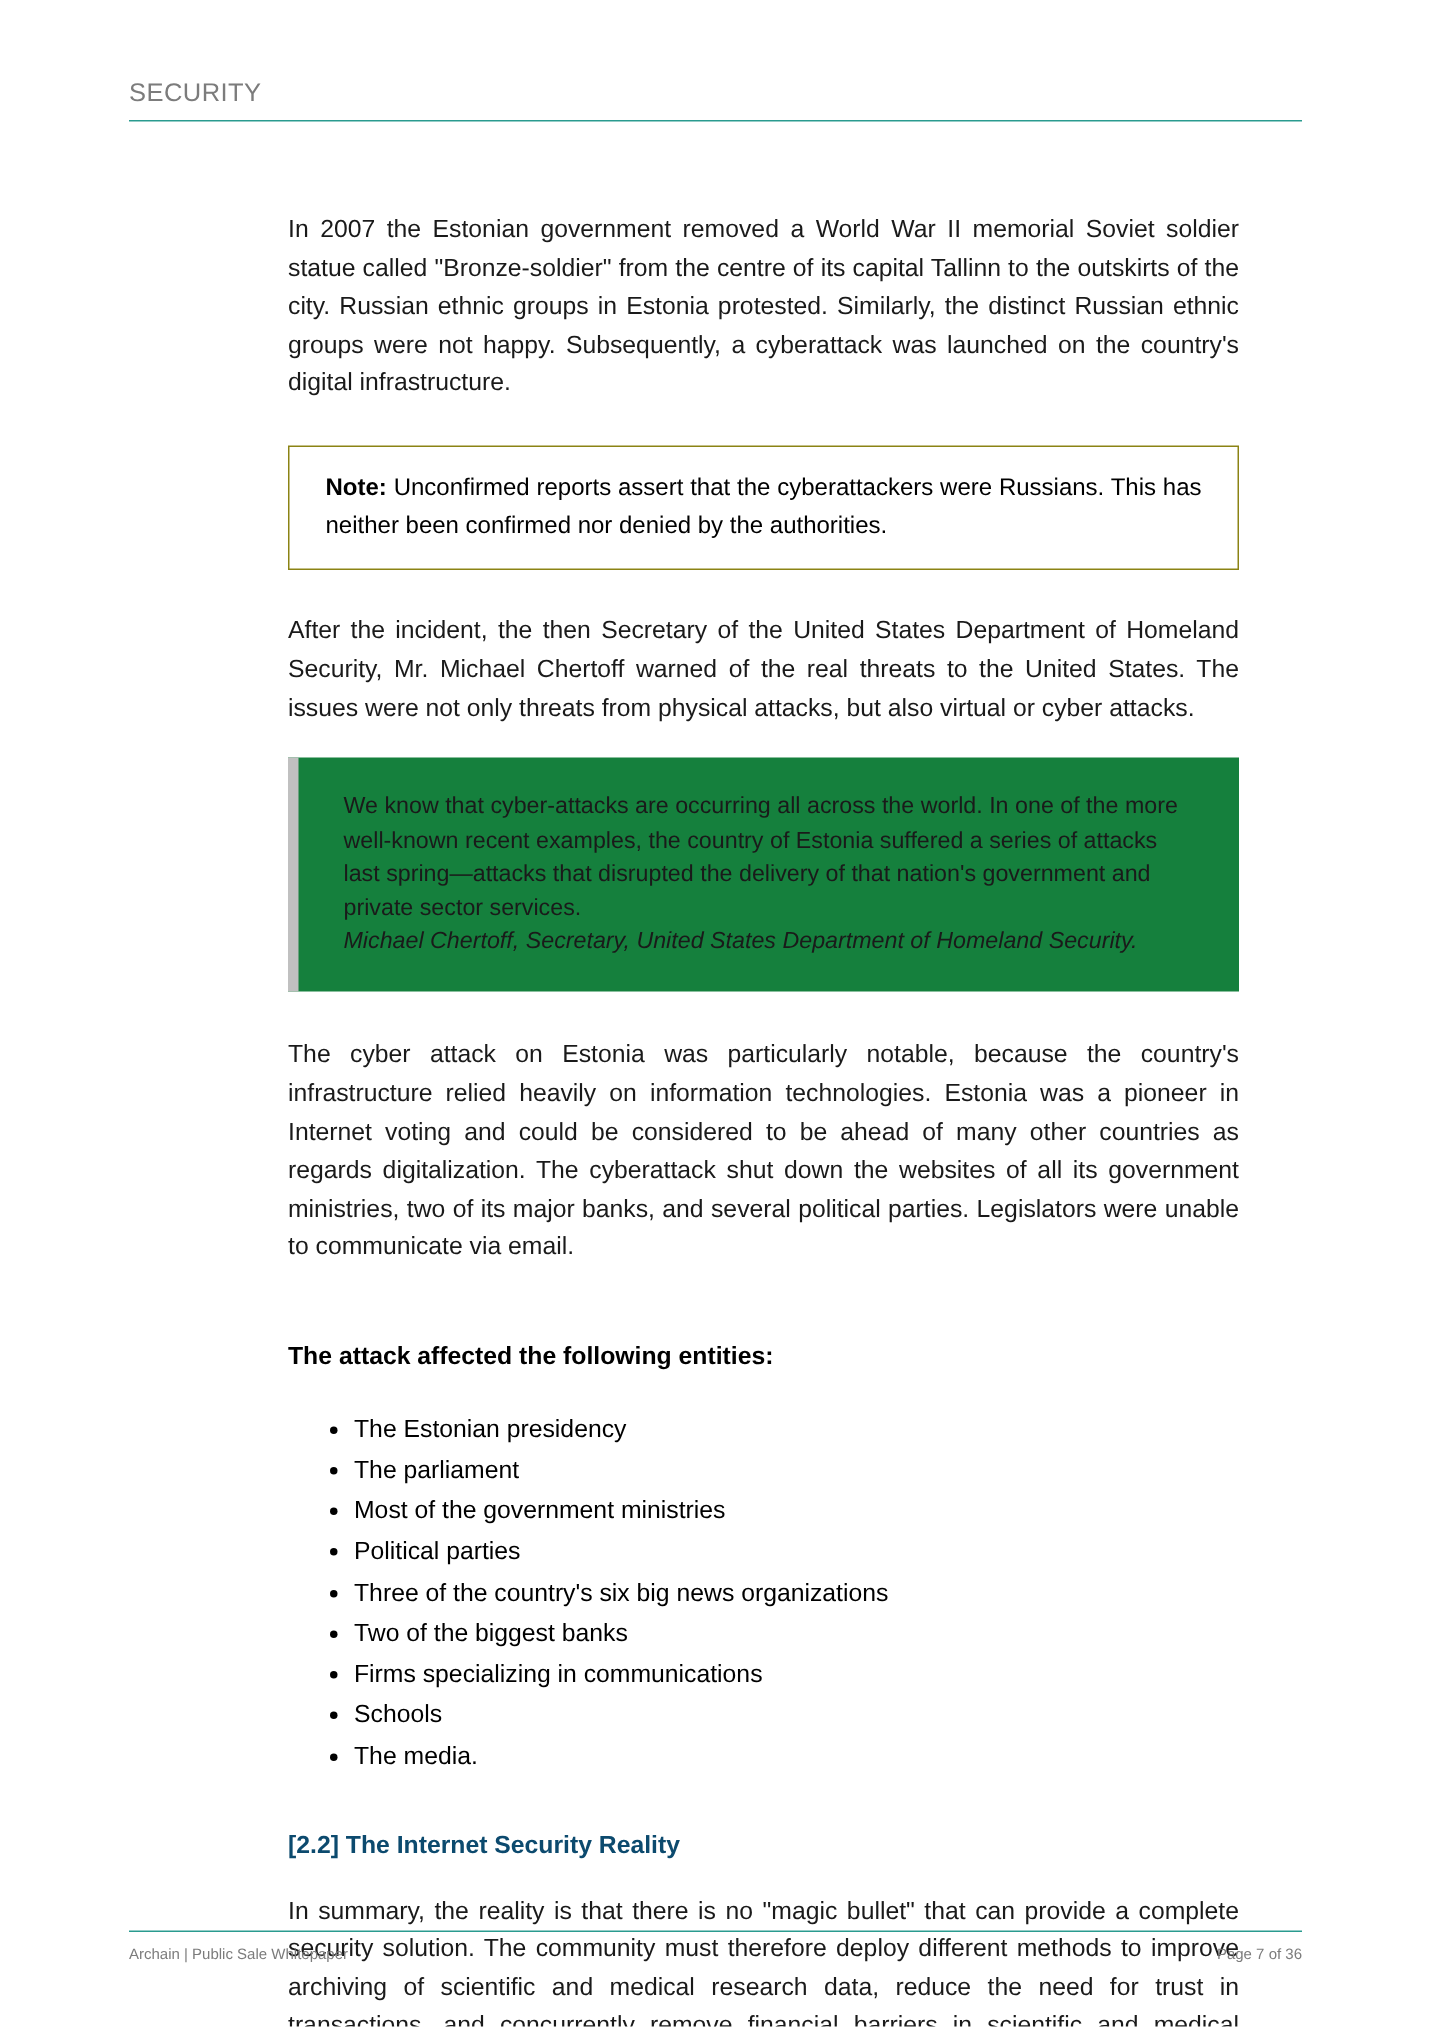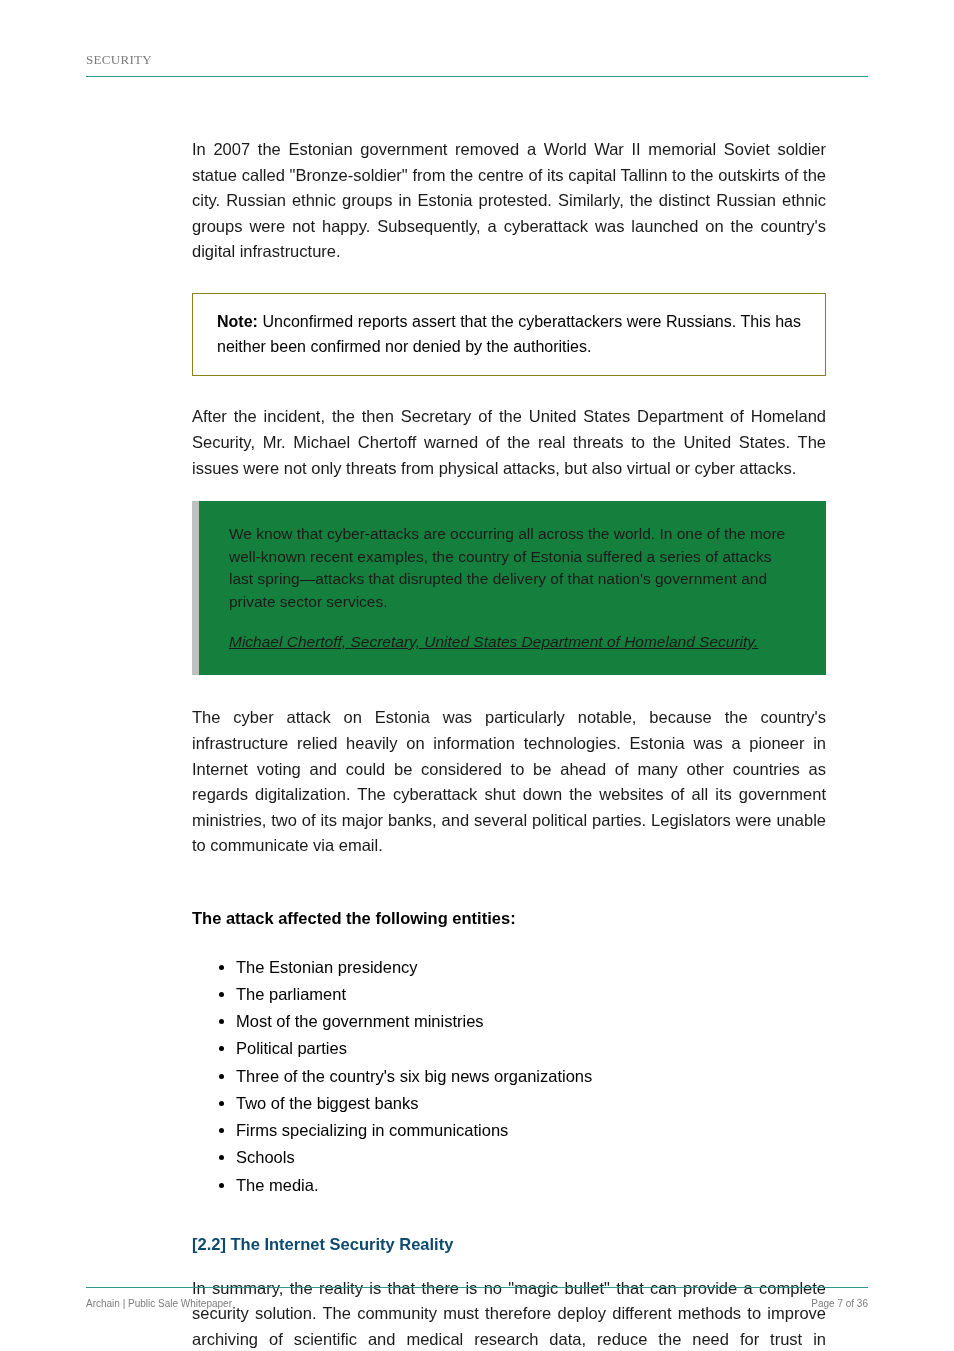--- a/index.html
+++ b/index.html
@@ -7,25 +7,24 @@
     width: 954px;
     height: 1351px;
     background: #ffffff;
     font-family: Arial, Helvetica, sans-serif;
     position: relative;
   }
   .page {
     padding: 52px 86px 52px 86px;
   }
   .header-label {
-    font-size: 13px;
+    font-size: 17px;
     letter-spacing: 0.3px;
     color: #7c7c7c;
     margin-bottom: 8px;
-    font-family: Liberation Serif, serif;
   }
   .header-rule {
     border: none;
     border-top: 1.5px solid #2a9b8f;
     margin-bottom: 60px;
   }
   .content {
     margin-left: 106px;
     margin-right: 42px;
   }
@@ -53,23 +52,21 @@
     margin-top: 20px;
     margin-bottom: 30px;
     font-size: 15.5px;
     line-height: 1.45;
     font-style: normal;
     color: #1a1a1a;
     text-align: left;
   }
   .quote-block .cite {
     display: block;
-    margin-top: 18px;
     font-style: italic;
-    text-decoration: underline;
   }
   .heading-minor {
     font-size: 16.5px;
     font-weight: bold;
     margin-top: 50px;
     margin-bottom: 26px;
   }
   .bullets {
     list-style-type: disc;
     margin-left: 44px;

